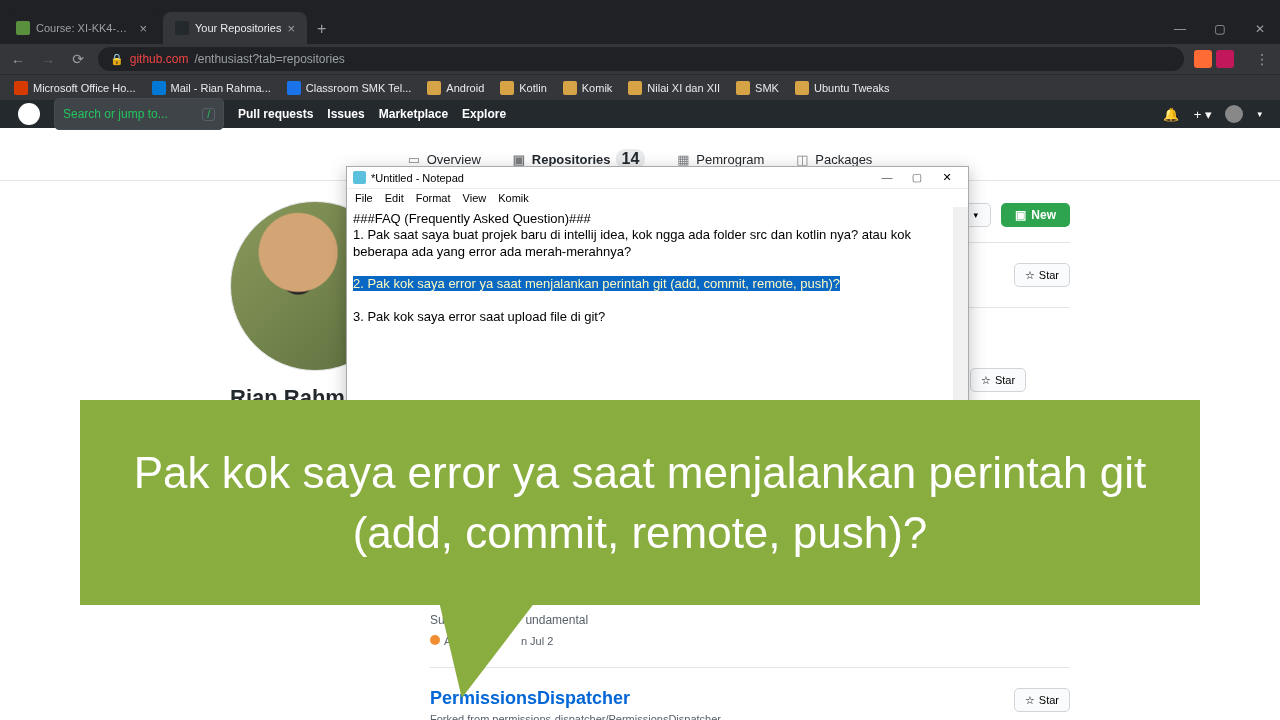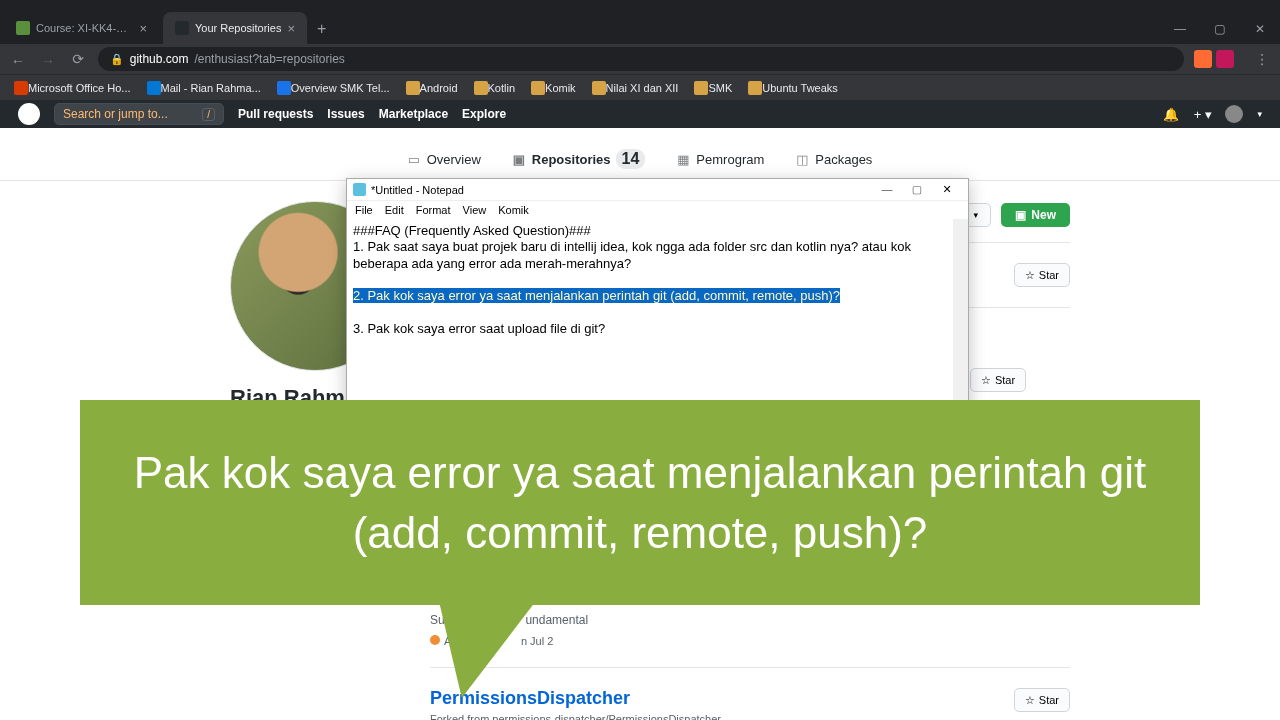--- a/index.html
+++ b/index.html
@@ -15,25 +15,25 @@
 .win-controls{margin-left:auto;display:flex;color:#9aa0a6}
 .win-controls span{width:40px;height:30px;display:flex;align-items:center;justify-content:center;font-size:12px}
 .addr-bar{background:#35363a;height:30px;display:flex;align-items:center;padding:0 8px;gap:10px}
 .addr-bar .navbtn{color:#9aa0a6;font-size:14px;width:20px;text-align:center}
 .addr-input{flex:1;background:#202124;border-radius:14px;height:24px;display:flex;align-items:center;padding:0 12px;color:#9aa0a6;font-size:12px;gap:6px}
 .addr-input .secure{font-size:11px}
 .addr-input .url-path{color:#9aa0a6}
 .addr-right{display:flex;gap:4px;align-items:center}
 .ext-icon{width:18px;height:18px;border-radius:3px}
 .bookmarks{background:#35363a;height:26px;display:flex;align-items:center;padding:0 8px;gap:4px;border-top:1px solid #2a2b2e}
-.bm{display:flex;align-items:center;color:#e8eaed;font-size:11px;padding:3px 6px;border-radius:3px}
+.bm{display:flex;align-items:center;gap:5px;color:#e8eaed;font-size:11px;padding:3px 6px;border-radius:3px}
 .bm .ico{width:14px;height:14px;border-radius:2px;flex-shrink:0}
 .gh-header{background:#24292e;height:28px;display:flex;align-items:center;padding:0 18px;gap:14px}
 .gh-logo{width:22px;height:22px;background:#fff;border-radius:50%;position:relative}
-.gh-search{background:#3f4448;border:1px solid #444d56;border-radius:5px;height:22px;width:170px;display:flex;align-items:center;padding:0 8px;color:#fdba74;font-size:12px;justify-content:space-between}
+.gh-search{background:#3f4448;border:1px solid #444d56;border-radius:5px;height:32px;width:170px;display:flex;align-items:center;padding:0 8px;color:#22c55e;font-size:12px;justify-content:space-between}
 .gh-search .slash{border:1px solid #57606a;border-radius:3px;padding:0 4px;font-size:10px}
 .gh-nav{display:flex;gap:14px;color:#fff;font-size:12px;font-weight:600}
 .gh-right{margin-left:auto;display:flex;gap:14px;align-items:center;color:#fff}
 .gh-right .bell,.gh-right .plus{font-size:13px}
 .gh-avatar{width:18px;height:18px;border-radius:50%;background:#888}
 .profile-nav{display:flex;justify-content:center;gap:4px;padding:12px 0 0;border-bottom:1px solid #e1e4e8}
 .pnav-item{padding:9px 14px;font-size:13px;color:#24292e;display:flex;align-items:center;gap:5px;border-bottom:2px solid transparent}
 .pnav-item.active{border-bottom-color:#f9826c;font-weight:600}
 .pnav-item .count{background:#d1d5da80;border-radius:9px;padding:1px 6px;font-size:16px}
 .pnav-item .ico{width:14px;height:14px;opacity:.6}
@@ -51,21 +51,21 @@
 .dd b{font-weight:600}
 .dd::after{content:"▾";font-size:9px;margin-left:2px}
 .new-btn{background:#2ea44f;color:#fff;border-radius:5px;padding:5px 14px;font-size:12px;font-weight:600;display:flex;align-items:center;gap:5px}
 .repo{border-top:1px solid #e1e4e8;padding:20px 0;display:flex;justify-content:space-between}
 .repo-name{color:#0366d6;font-size:18px;font-weight:600}
 .repo-desc{font-size:12px;color:#586069;margin-top:4px}
 .repo-meta{font-size:11px;color:#586069;margin-top:8px;display:flex;gap:14px;align-items:center}
 .lang-dot{width:10px;height:10px;border-radius:50%;display:inline-block;margin-right:4px}
 .star-btn{border:1px solid #d1d5da;background:#fafbfc;border-radius:5px;padding:3px 10px;font-size:11px;display:flex;align-items:center;gap:4px;height:24px;align-self:flex-start}
 .sparkline{width:100px;height:20px}
-.notepad{position:absolute;left:346px;top:178px;width:623px;height:400px;background:#fff;border:1px solid #aaa;box-shadow:0 4px 16px rgba(0,0,0,.25);display:flex;flex-direction:column}
+.notepad{position:absolute;left:346px;top:166px;width:623px;height:400px;background:#fff;border:1px solid #aaa;box-shadow:0 4px 16px rgba(0,0,0,.25);display:flex;flex-direction:column}
 .np-title{height:22px;background:#fff;display:flex;align-items:center;padding:0 6px;font-size:11px;gap:5px;border-bottom:1px solid #eee}
 .np-title .ico{width:13px;height:13px;background:#5bc0de;border-radius:2px}
 .np-wc{margin-left:auto;display:flex}
 .np-wc span{width:30px;text-align:center;font-size:11px;color:#555}
 .np-wc .close{color:#000}
 .np-menu{height:18px;display:flex;gap:12px;padding:0 8px;font-size:11px;align-items:center;color:#000}
 .np-body{flex:1;padding:4px 6px;font-family:Consolas,monospace;font-size:13px;line-height:1.25;color:#000;white-space:pre-wrap;overflow:hidden;position:relative}
 .np-body .sel{background:#0968c3;color:#fef9c3}
 .np-scroll{position:absolute;right:0;top:40px;bottom:0;width:15px;background:#f0f0f0}
 .overlay{position:absolute;left:80px;top:400px;width:1120px;height:205px;background:#8aad3f;color:#fff;display:flex;align-items:center;justify-content:center;font-size:44px;font-weight:400;text-align:center;padding:20px 30px;line-height:1.35}
@@ -92,42 +92,42 @@
     <span>✕</span>
   </div>
 </div>
 
 <div class="addr-bar">
   <span class="navbtn">←</span>
   <span class="navbtn" style="opacity:.4">→</span>
   <span class="navbtn">⟳</span>
   <div class="addr-input">
     <span class="secure">🔒</span>
-    <span style="color:#ffffff">github.com</span>
+    <span style="color:#ef4444">github.com</span>
       <span class="url-path">/enthusiast?tab=repositories</span>
   </div>
   <div class="addr-right">
     <span class="ext-icon" style="background:#ff6b35"></span>
     <span class="ext-icon" style="background:#c2185b"></span>
   </div>
   <span class="navbtn" style="margin-left:8px">⋮</span>
 </div>
 
 <div class="bookmarks">
   <div class="bm">
       <span class="ico" style="background:#d83b01"></span>
       <span>Microsoft Office Ho...</span>
     </div>
   <div class="bm">
       <span class="ico" style="background:#0078d4"></span>
       <span>Mail - Rian Rahma...</span>
     </div>
   <div class="bm">
       <span class="ico" style="background:#1a73e8"></span>
-      <span>Overview SMK Tel...</span>
+      <span>Classroom SMK Tel...</span>
     </div>
   <div class="bm">
       <span class="ico" style="background:#d6a446"></span>
       <span>Android</span>
     </div>
   <div class="bm">
       <span class="ico" style="background:#d6a446"></span>
       <span>Kotlin</span>
     </div>
   <div class="bm">

